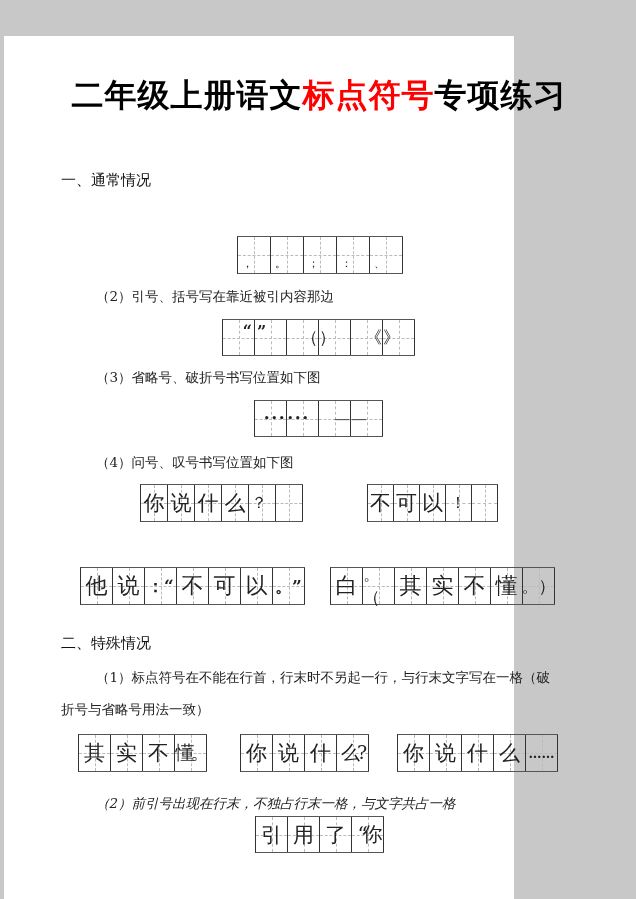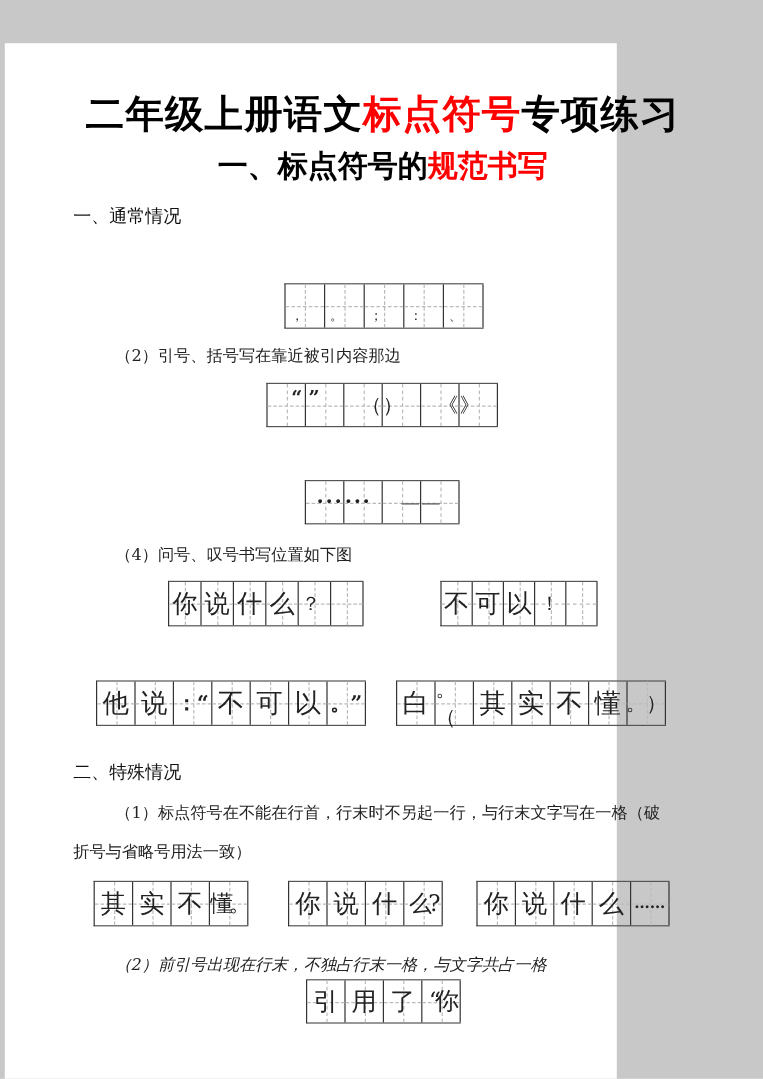--- a/index.html
+++ b/index.html
@@ -23,21 +23,20 @@
   .bl span { position:absolute; left:4px; bottom:2px; font-size:11px; }
   .footer { left:0; width:630px; top:857px; text-align:center; font-family:"DejaVu Sans","Liberation Sans",sans-serif; font-size:10px; color:#222; }
 </style>
 </head>
 <body>
 
 <div class="page">
 
   <div class="abs title"><span>二年级上册语文</span><span class="red">标点符号</span><span>专项练习</span></div>
 
-  <div class="abs subtitle"><span>一、标点符号的</span><span class="red">规范书写</span></div>
 
   <div class="abs h2" style="left:57px;top:135px;">一、通常情况</div>
 
   <div class="grid" style="left:233px;top:200px;height:36px;">
     <div class="cell bl" style="width:33px">
         <span>，</span>
       </div>
     <div class="cell bl" style="width:33px">
         <span>。</span>
       </div>
@@ -67,20 +66,21 @@
         <span>）</span>
       </div>
     <div class="cell" style="width:32px;justify-content:flex-end;font-size:17px;">
         <span>《</span>
       </div>
     <div class="cell" style="width:32px;justify-content:flex-start;font-size:17px;">
         <span>》</span>
       </div>
   </div>
 
+  <div class="abs p" style="left:92px;top:333px;">（3）省略号、破折号书写位置如下图</div>
   <div class="grid" style="left:250px;top:364px;height:35px;">
     <div class="cell" style="width:32px;font-size:11px;letter-spacing:1px;justify-content:flex-end;">
         <span>•••</span>
       </div>
     <div class="cell" style="width:32px;font-size:11px;letter-spacing:1px;justify-content:flex-start;">
         <span>•••</span>
       </div>
     <div class="cell" style="width:32px;font-size:16px;justify-content:flex-end;color:#555;">
         <span>—</span>
       </div>

